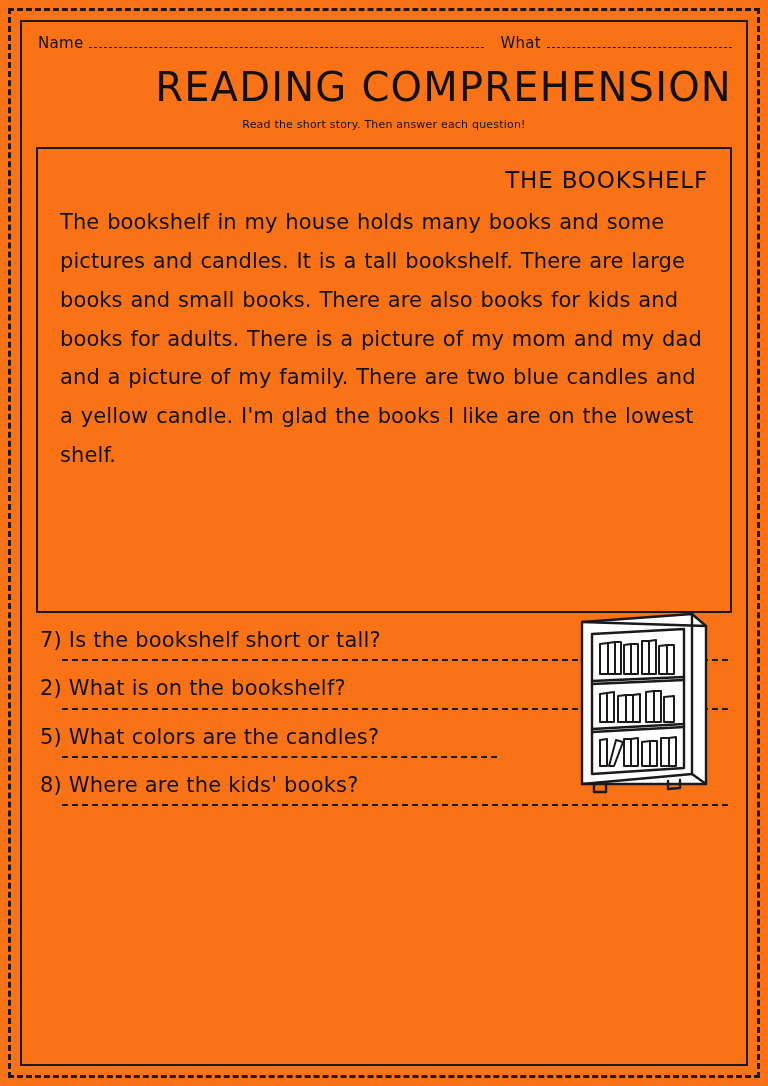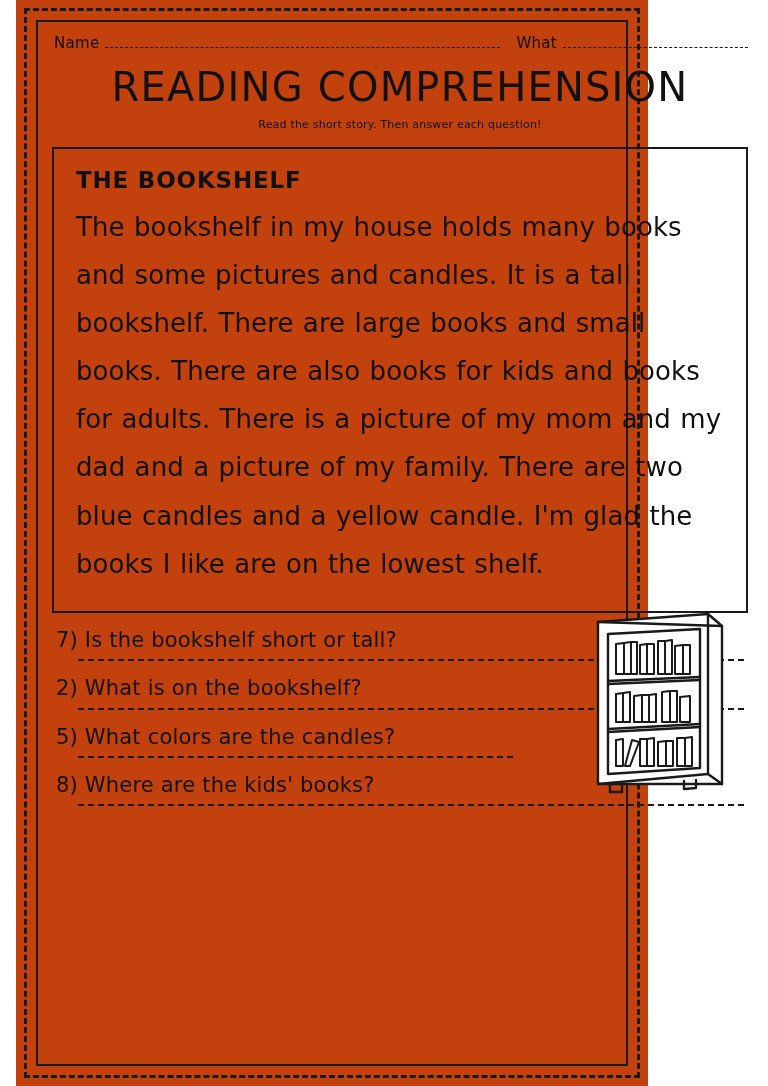--- a/index.html
+++ b/index.html
@@ -10,25 +10,24 @@
     width: 768px;
     height: 1086px;
     background: #ffffff;
     font-family: "DejaVu Sans", sans-serif;
     color: #111111;
     overflow: hidden;
   }
 
   .page {
     position: relative;
-    width: 632px;
+    width: 768px;
     height: 1086px;
     box-sizing: border-box;
-    background: #c2410c;
-    margin-left: 16px;
+    background: #f97316;
   }
 
   
   .dashed-border {
     position: absolute;
     left: 8px;
     top: 8px;
     right: 8px;
     bottom: 8px;
     border: 3px dashed #1a1a1a;
@@ -73,21 +72,21 @@
     border-bottom: 1.6px dashed #1a1a1a;
     margin: 0 0 4px 6px;
     height: 1px;
     min-width: 20px;
   }
   .meta-gap { width: 16px; flex: 0 0 16px; }
   .meta-line.date-line { flex: 0 0 185px; }
 
   
   .title {
-    text-align: center;
+    text-align: right;
     font-size: 40px;
     letter-spacing: 1.2px;
     font-weight: 400;
     margin: 14px 0 0 0;
     line-height: 1.05;
     font-family: "DejaVu Sans", sans-serif;
   }
   .subtitle {
     text-align: center;
     font-size: 11px;
@@ -97,28 +96,27 @@
 
   
   .story-box {
     margin-top: 16px;
     border: 2.5px solid #1a1a1a;
     box-sizing: border-box;
     padding: 16px 22px 22px 22px;
     height: 466px;
   }
   .story-title {
-    text-align: left;
+    text-align: right;
     font-size: 23px;
     letter-spacing: 0.8px;
     margin: 2px 0 10px 0;
-    font-weight: bold;
   }
   .story-text {
-    font-size: 26px;
+    font-size: 21px;
     line-height: 1.85;
     letter-spacing: 0.1px;
     text-align: left;
     word-spacing: 1px;
   }
 
   
   .questions {
     margin-top: 14px;
     position: relative;

